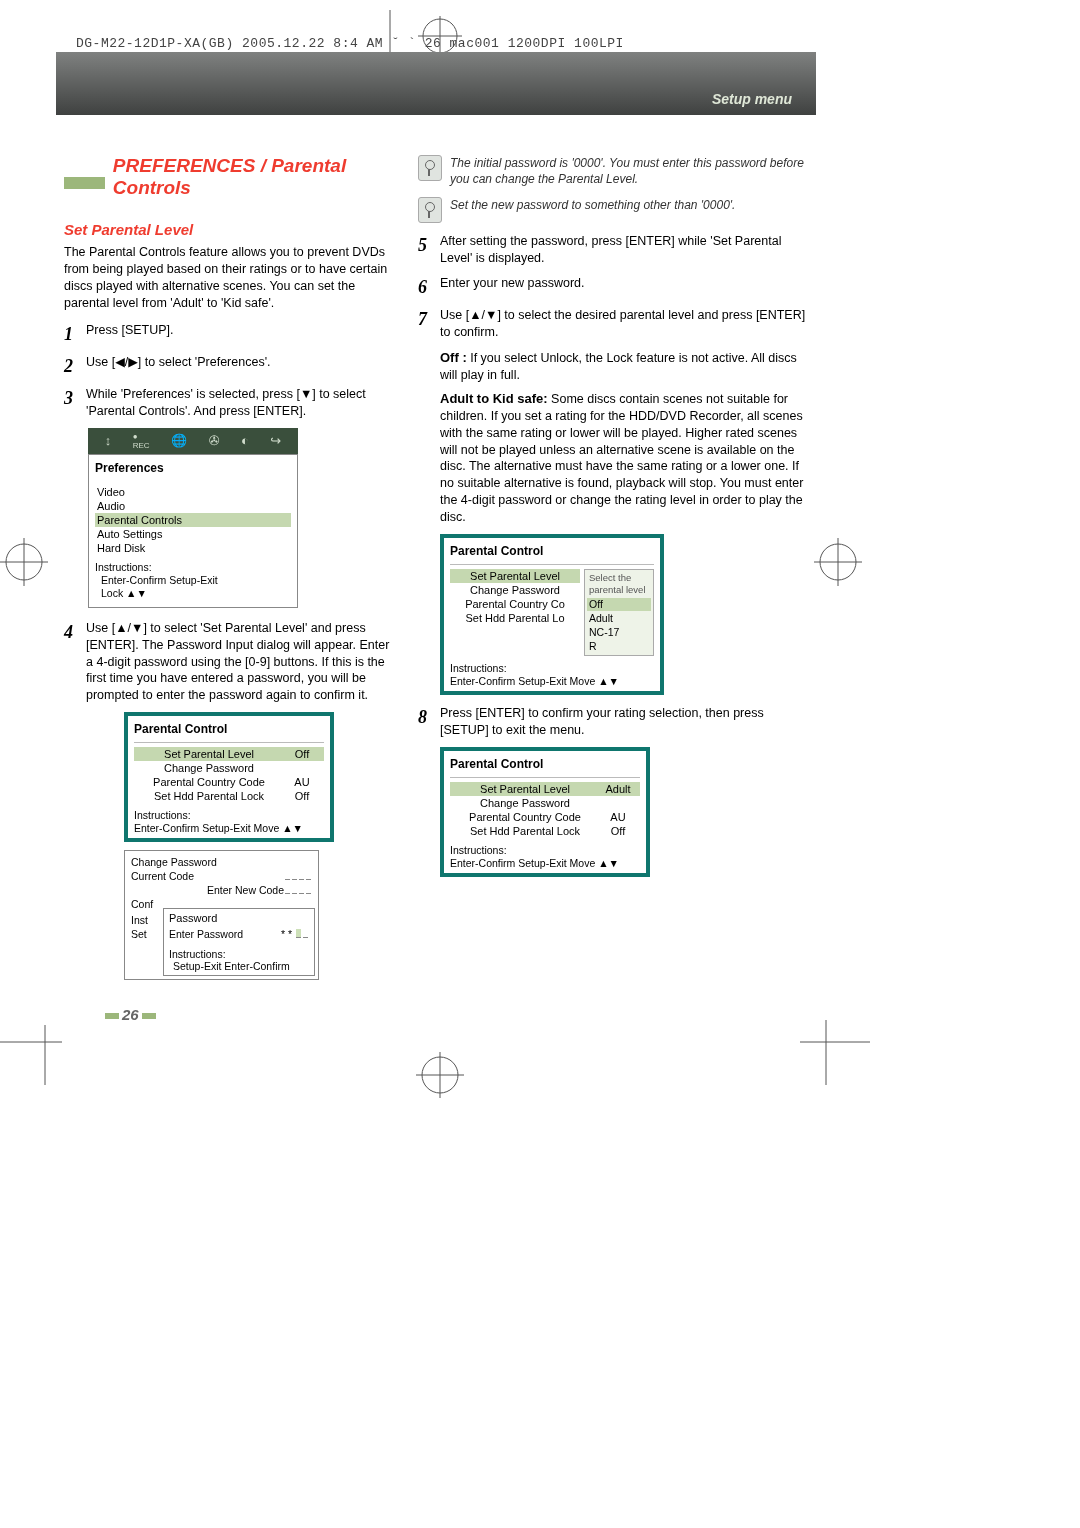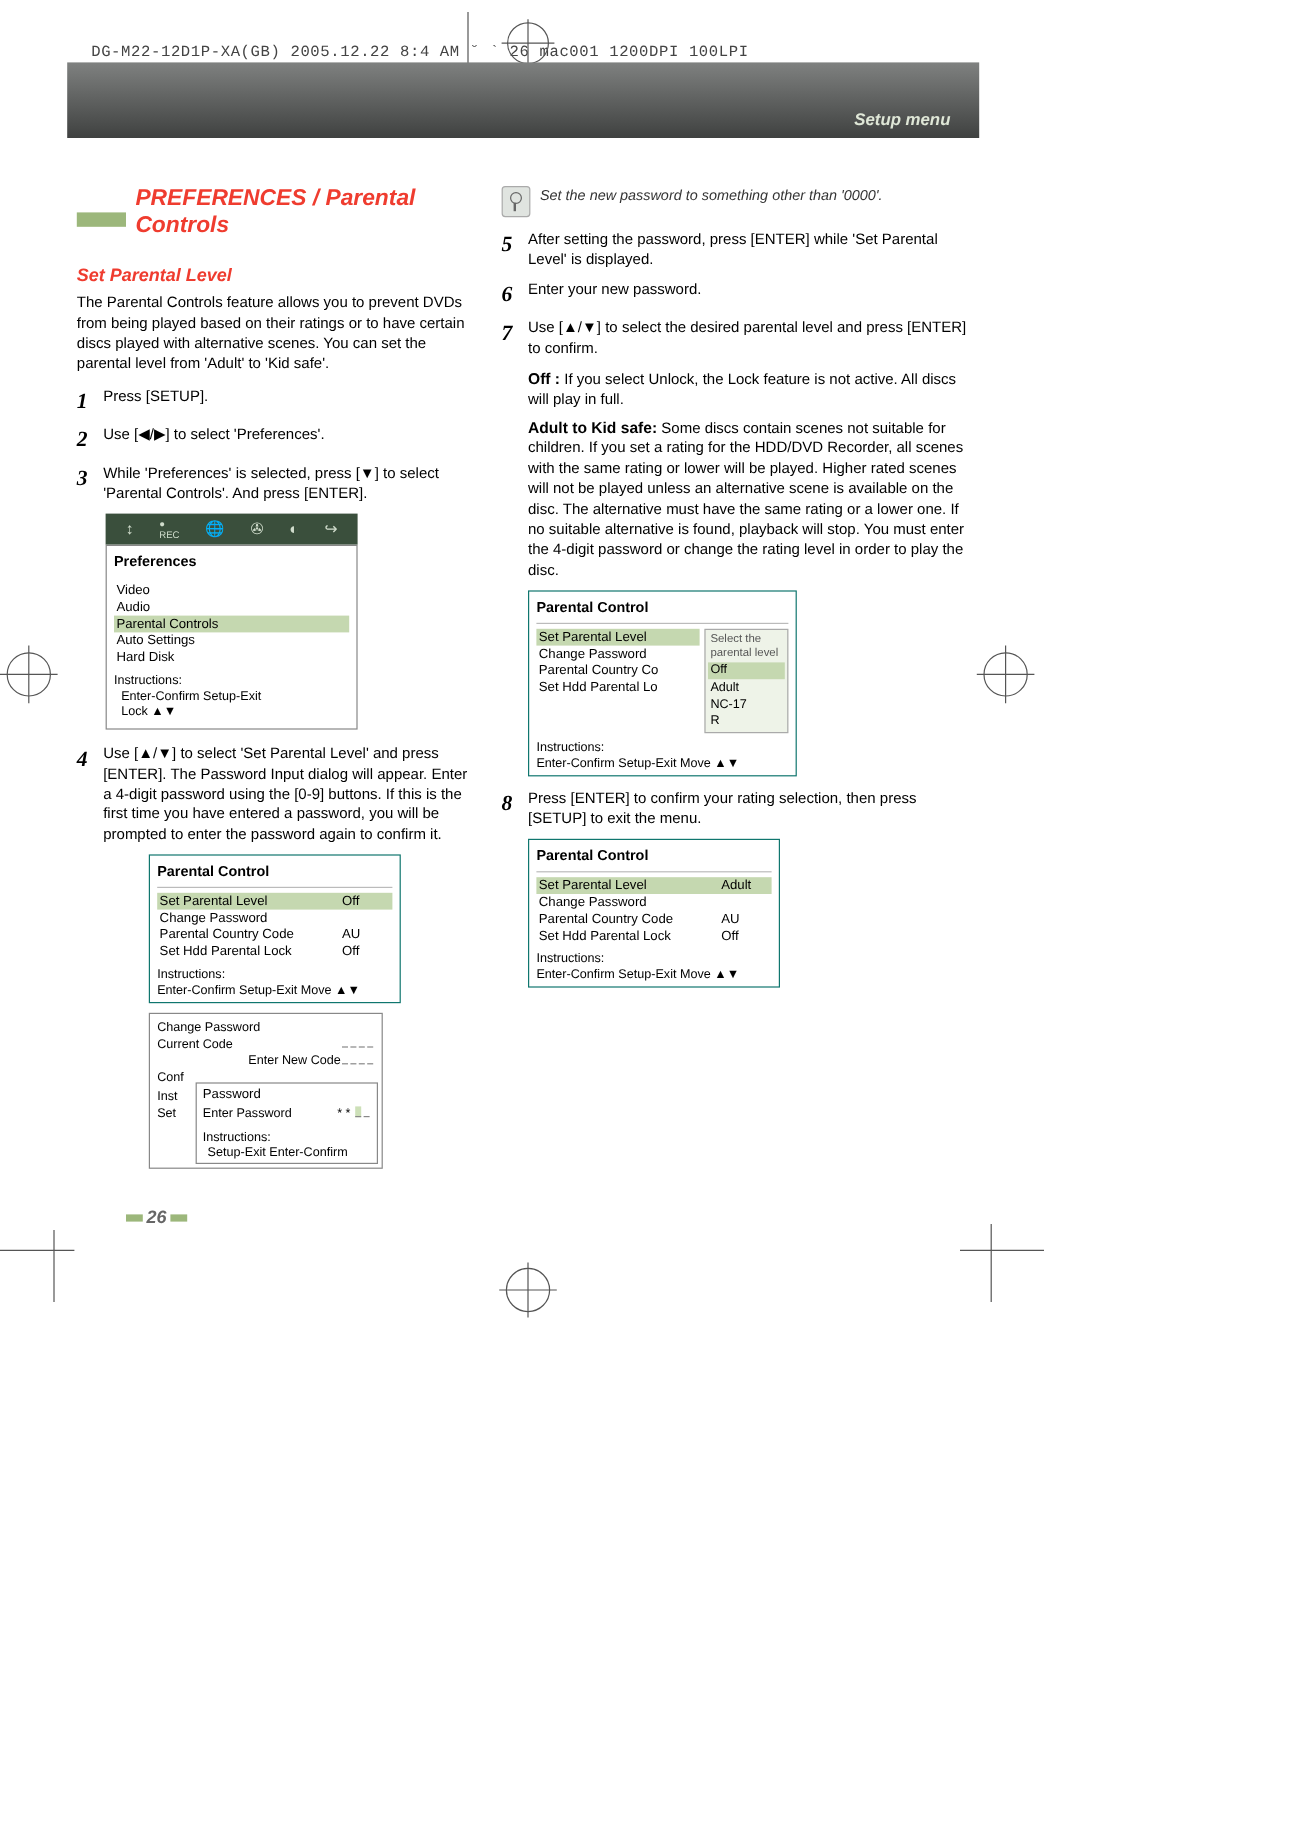--- a/index.html
+++ b/index.html
@@ -18,23 +18,23 @@
   .sec-sub { font-size: 15px; color: #ef3c2f; font-style: italic; font-weight: bold; margin-bottom: 6px; }
   .intro { font-size: 12.5px; line-height: 1.35; margin-bottom: 10px; }
   .step { display: flex; align-items: flex-start; margin-bottom: 8px; font-size: 12.5px; line-height: 1.35; }
   .step .num { font-family: Georgia, serif; font-style: italic; font-weight: bold; font-size: 18px; width: 22px; flex: none; }
   .step .txt { flex: 1; }
   .note-box { display:flex; align-items:flex-start; gap:8px; margin-bottom:10px; font-style: italic; font-size: 12px; line-height: 1.35; color: #333; }
   .note-icon { width:24px; height:26px; border:1px solid #aaa; border-radius:3px; flex:none; background: #e0e4e0; position:relative; }
   .note-icon::after { content:""; position:absolute; left:6px; top:4px; width:8px; height:8px; border:1.5px solid #666; border-radius:50%; }
   .note-icon::before { content:""; position:absolute; left:9px; top:13px; width:2px; height:7px; background:#666; }
   .bold-it { font-weight:bold; font-size:13px; }
-  .ui-box { border:1px solid #0f766e; padding:4px 6px; font-size:11px; background:#fff; margin:8px 0 4px 0; width: 210px; }
+  .ui-box { border:4px solid #0f766e; padding:4px 6px; font-size:11px; background:#fff; margin:8px 0 4px 0; width: 210px; }
   .ui-head { font-weight:bold; font-size:12px; padding:2px 0 6px 0; border-bottom:1px solid #bbb; margin-bottom:4px; }
-  .ui-row { display:flex; padding:1px 2px; }
+  .ui-row { display:flex; padding:1px 2px;text-align:center; }
   .ui-row.sel { background:#c5d8b0; }
   .ui-row .c1 { flex:1; }
   .ui-row .c2 { width:40px; }
   .ui-instr { margin-top:6px; font-size:10.5px; }
   .ui-instr .il { margin-top:1px; }
   .dropdown { border:1px solid #aaa; background:#eef3e8; padding:2px 4px; font-size:10.5px; margin-left:4px; line-height:1.3; }
   .pw-overlay { position:relative; border:1px solid #888; width:195px; font-size:10.5px; padding:4px 6px; margin:8px 0 0 0; }
   .pw-overlay .u { border-bottom:.5px solid #888; width:5px; display:inline-block; height:9px; margin:0 1px; }
   .pw-pop { position:absolute; left:38px; top:57px; border:1px solid #888; background:#fff; width:152px; padding:3px 5px; }
   .iconbar { background:#3a4f3c; height:26px; width:210px; display:flex; align-items:center; justify-content:space-around; padding:0 6px; margin:8px 0 0 0; }
@@ -190,20 +190,24 @@
             <div class="il" style="padding-left:4px">Setup-Exit  Enter-Confirm</div>
           </div>
         </div>
       </div>
 
     </div>
 
     <div class="col col-right">
       <div class="note-box">
         <div class="note-icon"></div>
+        <div>The initial password is '0000'. You must enter this password before you can change the Parental Level.</div>
+      </div>
+      <div class="note-box">
+        <div class="note-icon"></div>
         <div>Set the new password to something other than '0000'.</div>
       </div>
 
       <div class="step">
           <span class="num">5</span>
           <span class="txt">After setting the password, press [ENTER] while 'Set Parental Level' is displayed.</span>
         </div>
       <div class="step">
           <span class="num">6</span>
           <span class="txt">Enter your new password.</span>

